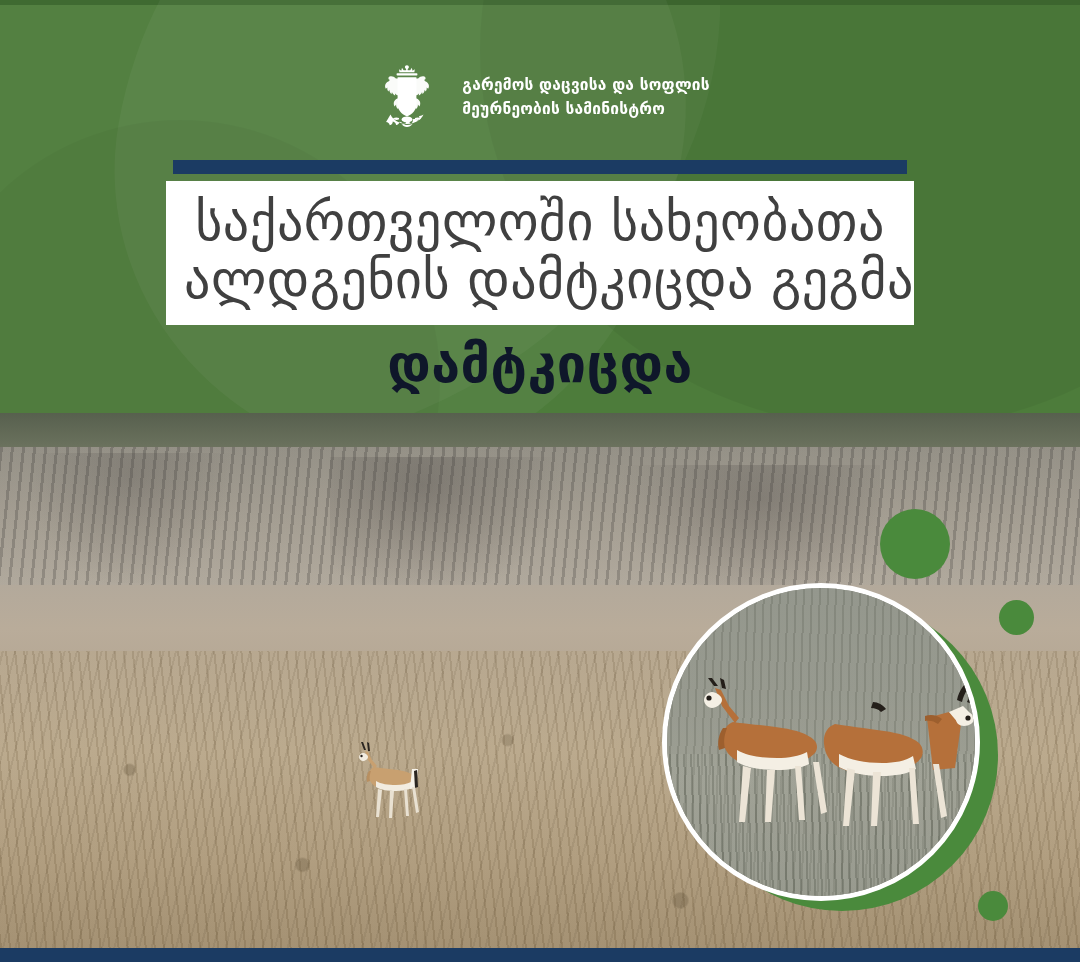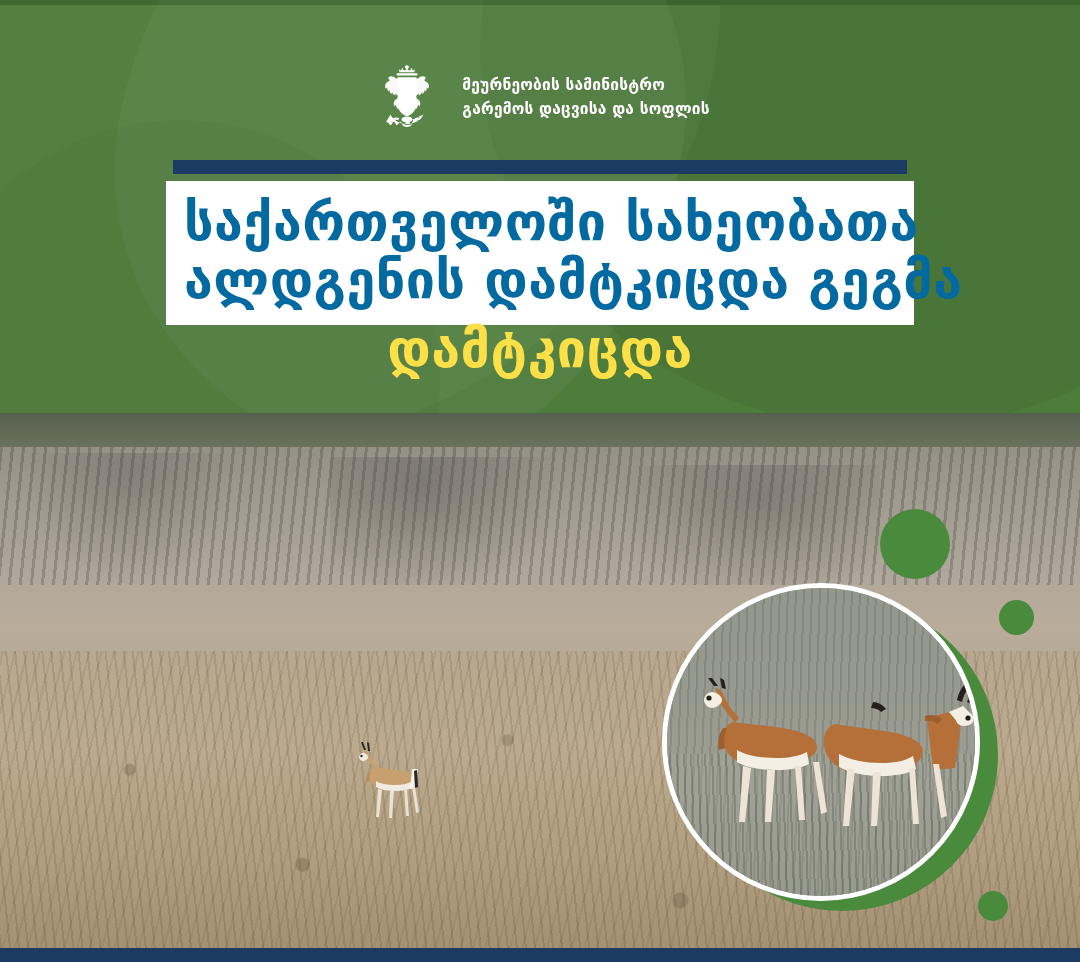--- a/index.html
+++ b/index.html
@@ -103,33 +103,33 @@
   .title-card {
     position: absolute;
     top: 181px; left: 166px;
     width: 748px;
     padding: 12px 18px 16px;
     background: #ffffff;
     text-align: center;
   }
   .title-line {
     display: block;
-    color: #0369a1;
+    color: #404040;
     font-size: 52px;
     line-height: 1.12;
-    font-weight: 700;
+    font-weight: 400;
     letter-spacing: 0.5px;
     white-space: nowrap;
   }
   .title-sub {
     position: absolute;
-    top: 322px; left: 0;
+    top: 337px; left: 0;
     width: 1080px;
     text-align: center;
-    color: #fde047;
+    color: #0f172a;
     font-size: 52px;
     line-height: 1.05;
     font-weight: 700;
     letter-spacing: 0.5px;
   }
   .title-underline {
     position: absolute;
     top: 416px; left: 402px;
     width: 276px; height: 11px;
     background: #ffffff;
@@ -305,22 +305,22 @@
 
         <path d="M48.1 16.4c1.6-1.4 3.4-2.3 5.3-2.1 1.5.15 2.3 1.1 2.15 2.25-.1.8-.75 1.3-1.5 1.25l1.1 1.5c1.6.5 2.9 1.7 3.5 3.3.55 1.5.3 3.05-.5 4.2l-1.5-1.35c.25 1.45-.1 2.9-.95 4.0l-1.0-1.7c-.1 1.75-.95 3.3-2.3 4.3l-.35-1.95c-.55 1.6-1.75 2.85-3.25 3.45l.2-2.0c-.95 1.2-2.3 1.95-3.8 2.05v2.3c1.9.35 3.5 1.5 4.4 3.15.95 1.75.85 3.8-.2 5.4l-1.5-2.0c.15 1.9-.65 3.7-2.1 4.85l-.45-2.3c-.35 1.85-1.6 3.4-3.3 4.1l.5-2.35c-1.0 1.35-2.5 2.2-4.15 2.3V16.4h9.7z" opacity="0.97"></path>
 
         <path d="M20.5 52.6c2.4 5.4 8.6 9.4 16.5 9.4s14.1-4.0 16.5-9.4c-1.3 1.0-2.9 1.5-4.5 1.3.9 1.6.4 3.6-1.1 4.7-1.3-1.5-3.4-2.0-5.2-1.2.55 1.75-.3 3.65-2.0 4.4-.8-1.75-2.6-2.8-4.5-2.55.2 1.85-1.1 3.5-2.9 3.8-.35-1.85-1.9-3.2-3.8-3.3-.1 1.85-1.6 3.3-3.45 3.35-.05-1.85-1.45-3.4-3.3-3.6.15 1.85-1.15 3.5-3.0 3.8-.25-1.85-1.85-3.25-3.7-3.25z"></path>
         <ellipse cx="37" cy="57.4" rx="5.4" ry="3.0"></ellipse>
         <path d="M29.0 56.0c-2.1-.9-4.5-.6-6.3.8 1.9 1.3 4.3 1.5 6.4.5zM45.0 56.0c2.1-.9 4.5-.6 6.3.8-1.9 1.3-4.3 1.5-6.4.5z"></path>
         <path d="M31.5 62.0c1.4 1.9 3.4 3.0 5.5 3.0s4.1-1.1 5.5-3.0c-1.7.75-3.6 1.1-5.5 1.1s-3.8-.35-5.5-1.1z"></path>
       </g>
     </svg>
     <div class="ministry-text">
+      <span class="ln">გარემოს დაცვისა და სოფლის</span>
       <span class="ln">მეურნეობის სამინისტრო</span>
-      <span class="ln">გარემოს დაცვისა და სოფლის</span>
     </div>
   </div>
 
   <div class="navy-bar"></div>
 
   <div class="title-card">
     <span class="title-line">საქართველოში სახეობათა</span>
     <span class="title-line">ალდგენის დამტკიცდა გეგმა</span>
   </div>
 

